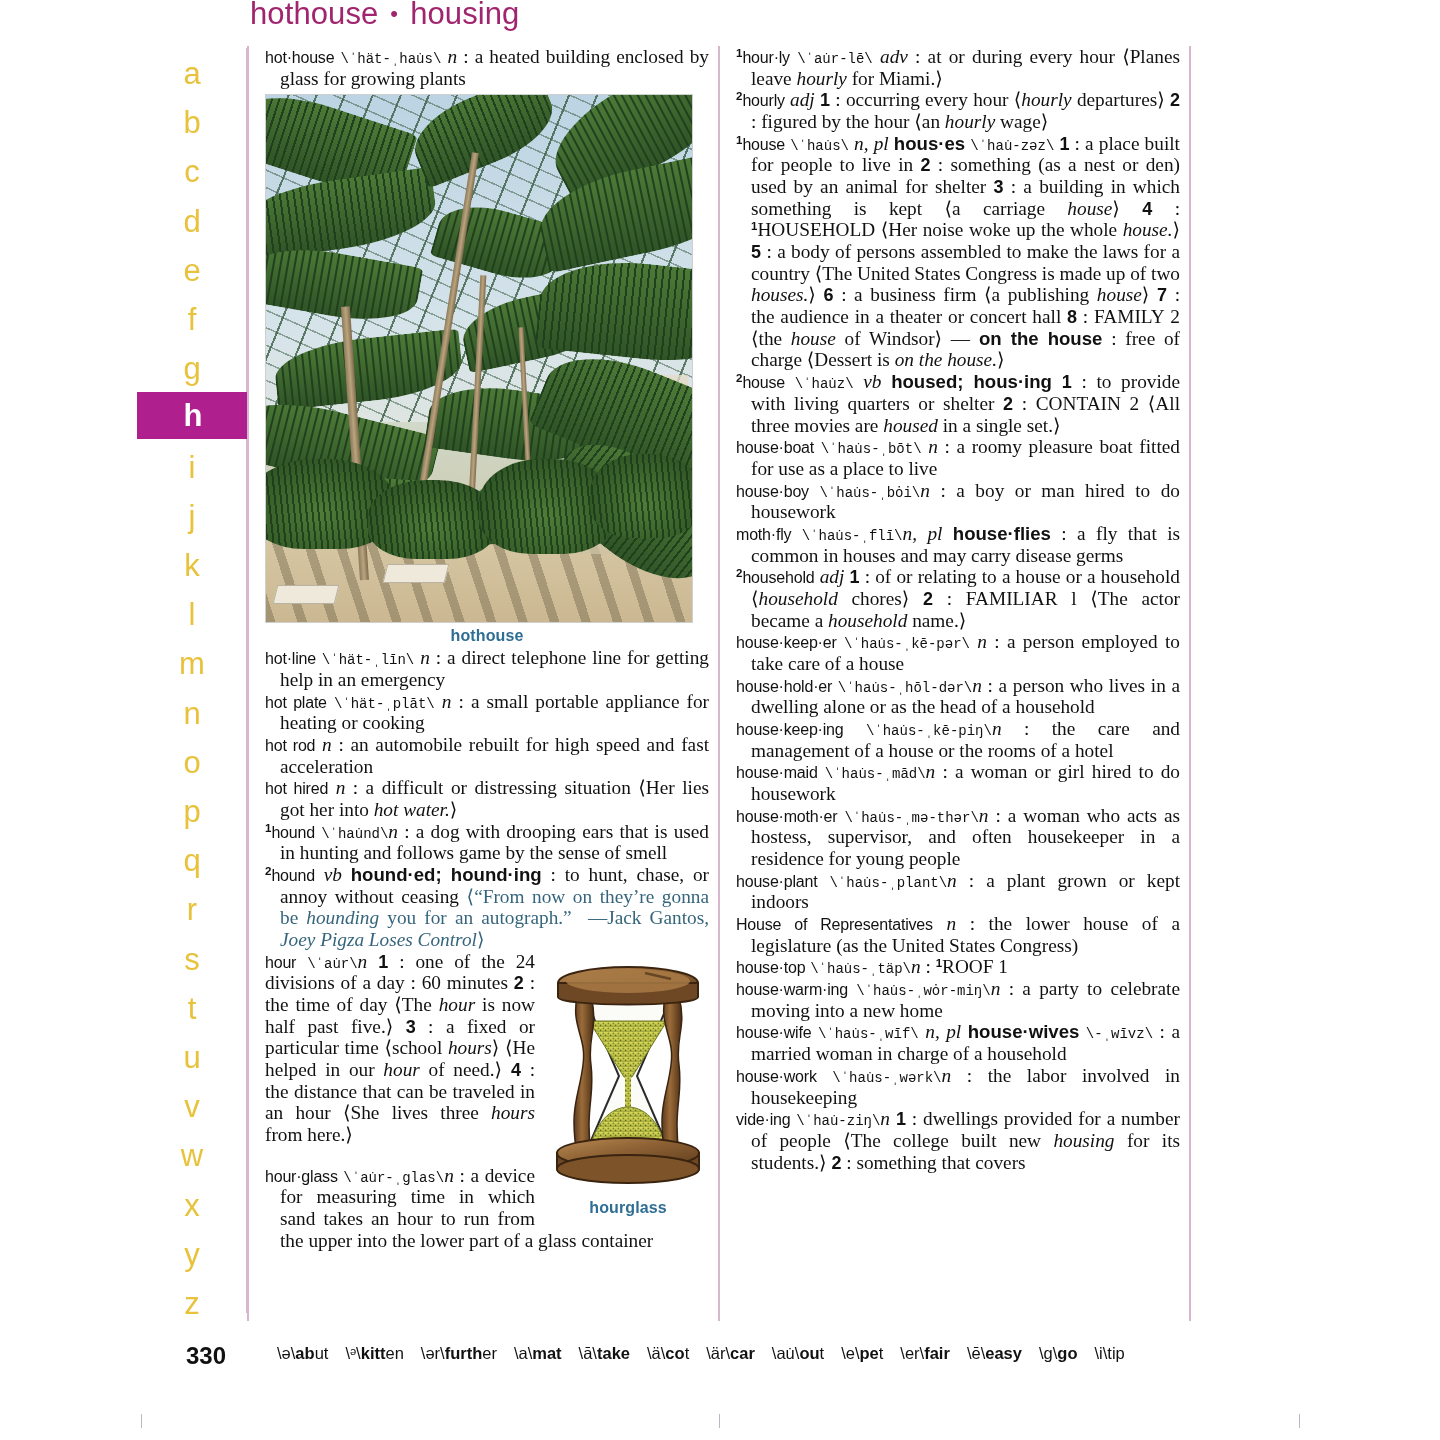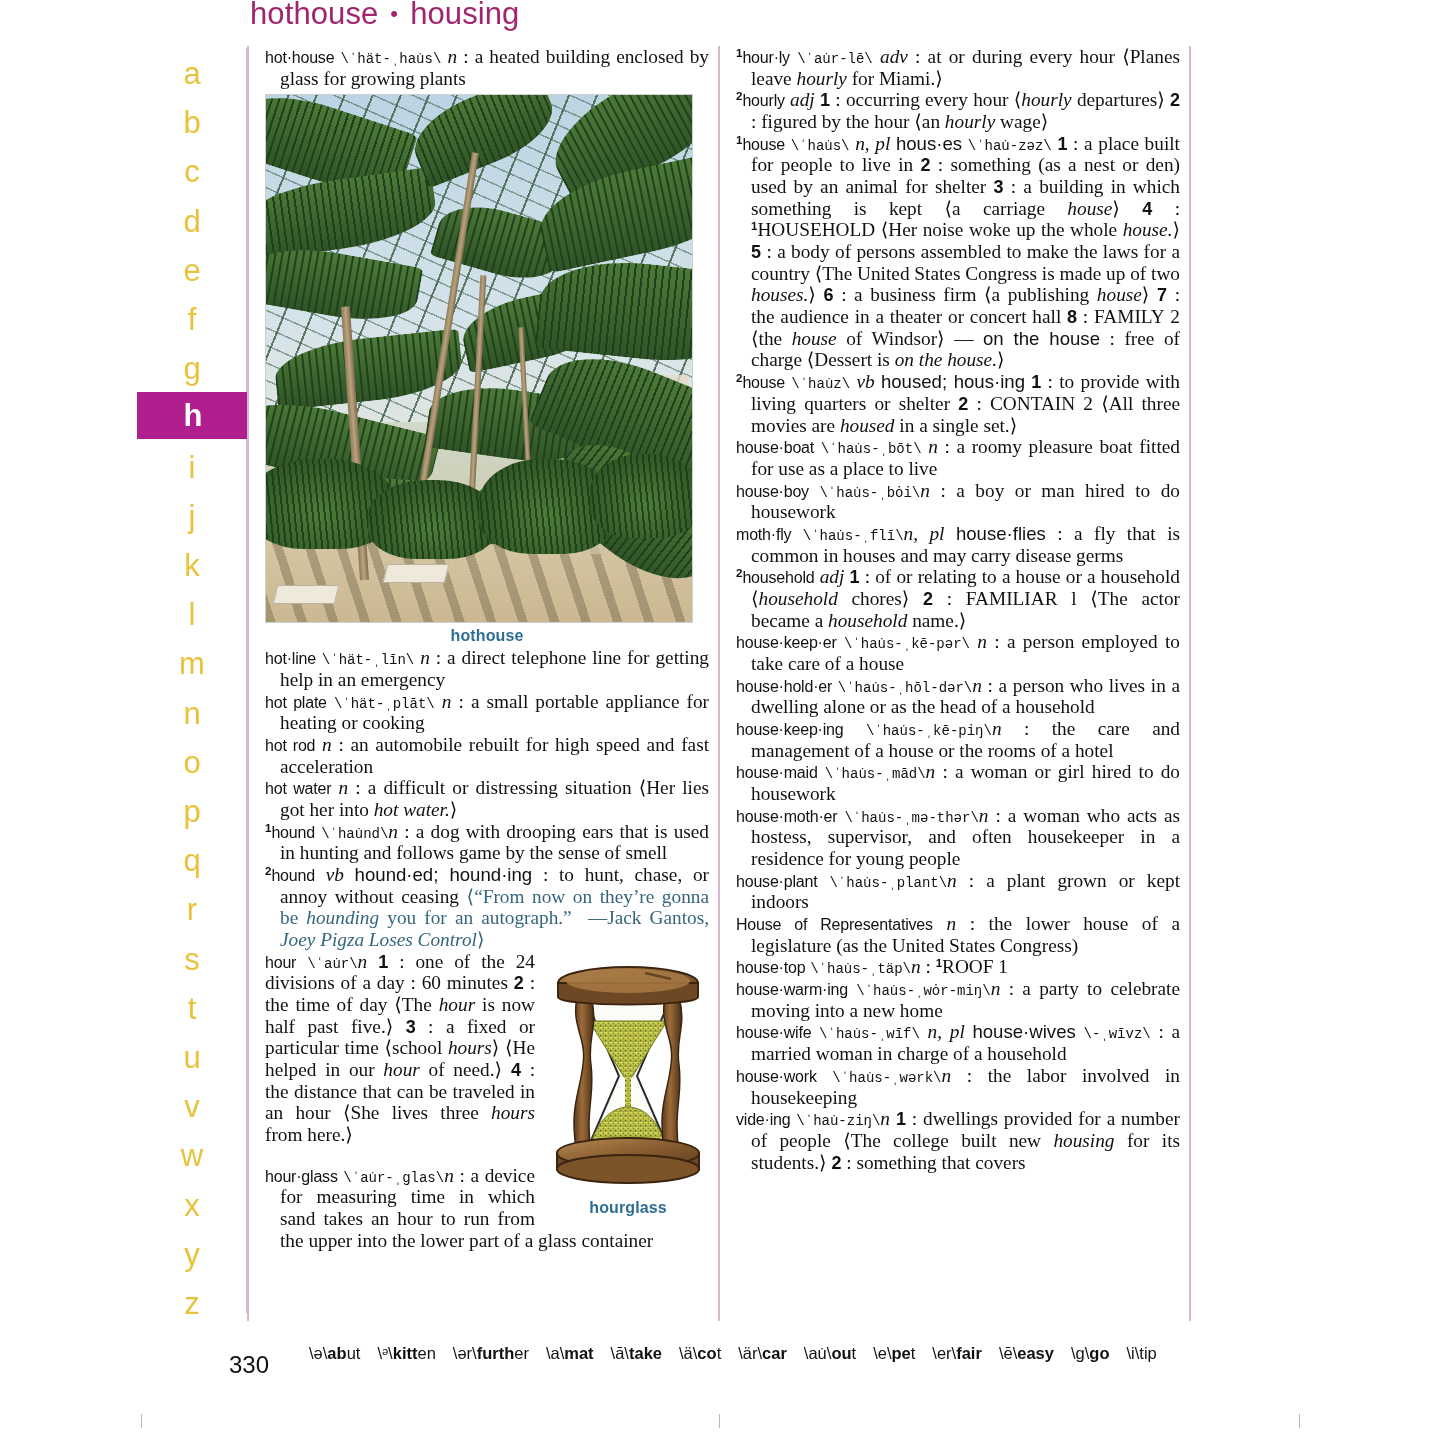--- a/index.html
+++ b/index.html
@@ -122,21 +122,21 @@
     font-weight: bold;
     font-size: 18px;
   }
   .sc {
     font-variant: small-caps;
     font-size: 19.3px;
   }
   .quote-blue { color: #35657c; }
   .runon {
     font-family: "Liberation Sans", sans-serif;
-    font-weight: normal;
+    font-weight: bold;
     font-size: 18.6px;
   }
 
   
   .fig {
     margin: 5px 0 2px 0;
     text-indent: 0;
     padding-left: 0;
   }
   .fig-cap {
@@ -234,35 +234,33 @@
 
   
   .footer {
     position: absolute;
     left: 0; right: 0;
     top: 1338px;
     height: 40px;
   }
   .page-num {
     position: absolute;
-    left: 186px; top: 13px;
-    font-family: "Liberation Sans", sans-serif;
-    font-weight: normal;
+    left: 186px; top: 4px;
+    font-family: "Liberation Sans", sans-serif;
+    font-weight: bold;
     font-size: 24px;
     color: #111;
-    margin-left: 43px;
   }
   .pron-key {
     position: absolute;
     left: 277px; top: 6px;
     font-family: "Liberation Sans", sans-serif;
     font-size: 16.5px;
     color: #111;
     white-space: nowrap;
-    margin-left: 32px;
   }
   .pron-key .pk { margin-right: 17px; }
   .pron-key .pk b { font-weight: bold; }
   .pron-key .pk .sym { font-weight: normal; }
 
   .crop-mark {
     position: absolute;
     bottom: 12px;
     width: 1px;
     height: 14px;
@@ -374,21 +372,21 @@
       <span class="pr">\ˈhät-ˌplāt\</span>
       <span class="pos">n</span><span> : a small portable appliance for heating or cooking</span>
     </p>
 
     <p class="entry">
       <span class="hw">hot rod</span>
       <span class="pos">n</span><span> : an automobile rebuilt for high speed and fast acceleration</span>
     </p>
 
     <p class="entry">
-      <span class="hw">hot water</span>
+      <span class="hw">hot hired</span>
       <span class="pos">n</span><span>&nbsp;: a difficult or distressing situation ⟨Her lies got her into <i>hot water.</i>⟩</span>
     </p>
 
     <p class="entry">
       <span class="sup">1</span><span class="hw">hound</span>
       <span class="pr">\ˈhau̇nd\</span><span class="pos">n</span><span> : a dog with drooping ears that is used in hunting and follows game by the sense of smell</span>
     </p>
 
     <p class="entry">
       <span class="sup">2</span><span class="hw">hound</span>

